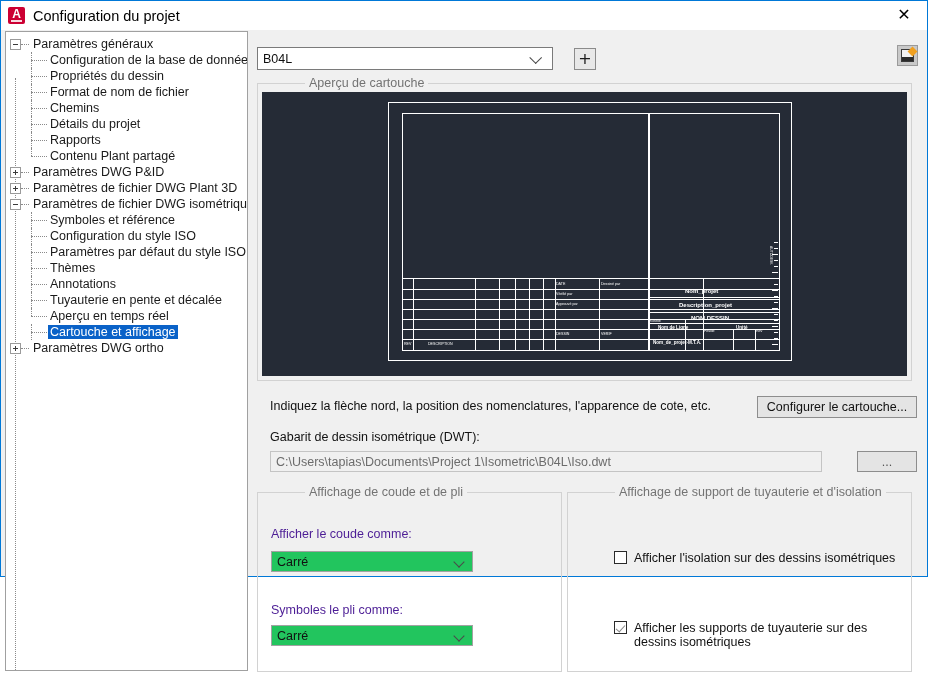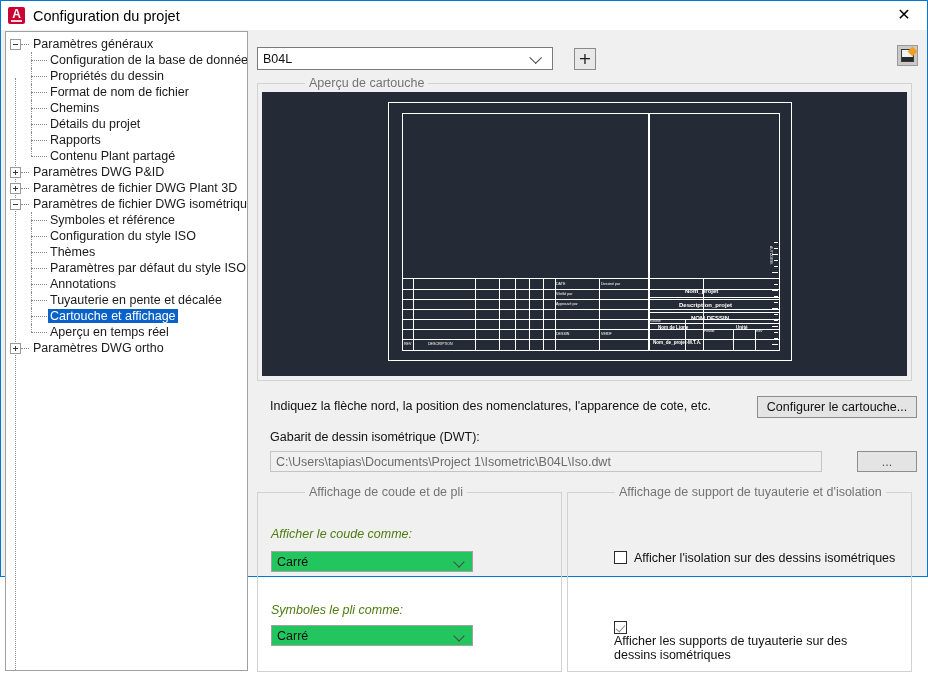--- a/index.html
+++ b/index.html
@@ -292,21 +292,21 @@
 
   .bottom-row {
     position: relative; margin-top: 20px;
     display: flex; gap: 5px;
   }
   #bend-group { width: 305px; height: 180px; }
   #support-group { width: 345px; height: 180px; }
 
   .field-label {
     position: absolute;
-    font-size: 12.5px; color: #4d7c0f; font-style: italic;
+    font-size: 12.5px; color: #4c1d95;
   }
   .select {
     position: absolute;
     width: 202px; height: 21px; box-sizing: border-box;
     background: #22c55e; border: 1px solid #a2a2a2;
     display: flex; align-items: center;
     padding-left: 5px;
     font-size: 12.5px; color: #111;
   }
   .select .chev2 {
@@ -418,46 +418,46 @@
           <span class="tree-label">Symboles et référence</span>
         </div>
         <div class="tree-row">
           <span class="tree-indent" style="width: 20px;"></span>
           <span class="leafdots"></span>
           <span class="tree-label">Configuration du style ISO</span>
         </div>
         <div class="tree-row">
           <span class="tree-indent" style="width: 20px;"></span>
           <span class="leafdots"></span>
+          <span class="tree-label">Paramètres par défaut du style ISO</span>
+        </div>
+        <div class="tree-row">
+          <span class="tree-indent" style="width: 20px;"></span>
+          <span class="leafdots"></span>
           <span class="tree-label">Thèmes</span>
         </div>
         <div class="tree-row">
           <span class="tree-indent" style="width: 20px;"></span>
           <span class="leafdots"></span>
-          <span class="tree-label">Paramètres par défaut du style ISO</span>
-        </div>
-        <div class="tree-row">
-          <span class="tree-indent" style="width: 20px;"></span>
-          <span class="leafdots"></span>
           <span class="tree-label">Annotations</span>
         </div>
         <div class="tree-row">
           <span class="tree-indent" style="width: 20px;"></span>
           <span class="leafdots"></span>
           <span class="tree-label">Tuyauterie en pente et décalée</span>
-        </div>
-        <div class="tree-row selected">
-          <span class="tree-indent" style="width: 20px;"></span>
-          <span class="leafdots"></span>
-          <span class="tree-label">Cartouche et affichage</span>
         </div>
         <div class="tree-row">
           <span class="tree-indent" style="width: 20px;"></span>
           <span class="leafdots last"></span>
           <span class="tree-label">Aperçu en temps réel</span>
+        </div>
+        <div class="tree-row selected">
+          <span class="tree-indent" style="width: 20px;"></span>
+          <span class="leafdots"></span>
+          <span class="tree-label">Cartouche et affichage</span>
         </div>
         <div class="tree-row">
           <span class="tree-indent" style="width: 4px;"></span>
           <span class="expander plus"></span>
           <span class="dots"></span>
           <span class="tree-label">Paramètres DWG ortho</span>
         </div>
       </div>
   </div>
 
@@ -589,21 +589,21 @@
       </div>
 
       <div class="group" id="support-group">
         <div class="legend">Affichage de support de tuyauterie et d'isolation</div>
 
         <div class="chk-row" style="left:26px; top:58px;">
           <span class="chkbox" id="chk-insulation"></span>
           <span class="chk-label">Afficher l'isolation sur des dessins isométriques</span>
         </div>
 
-        <div class="chk-row" style="left:26px; top:128px;flex-direction:column;">
+        <div class="chk-row" style="left:26px; top:128px;">
           <span class="chkbox checked" id="chk-supports"></span>
           <span class="chk-label">Afficher les supports de tuyauterie sur des dessins isométriques</span>
         </div>
       </div>
 
     </div>
   </div>
 </div>
 
 </body></html>

